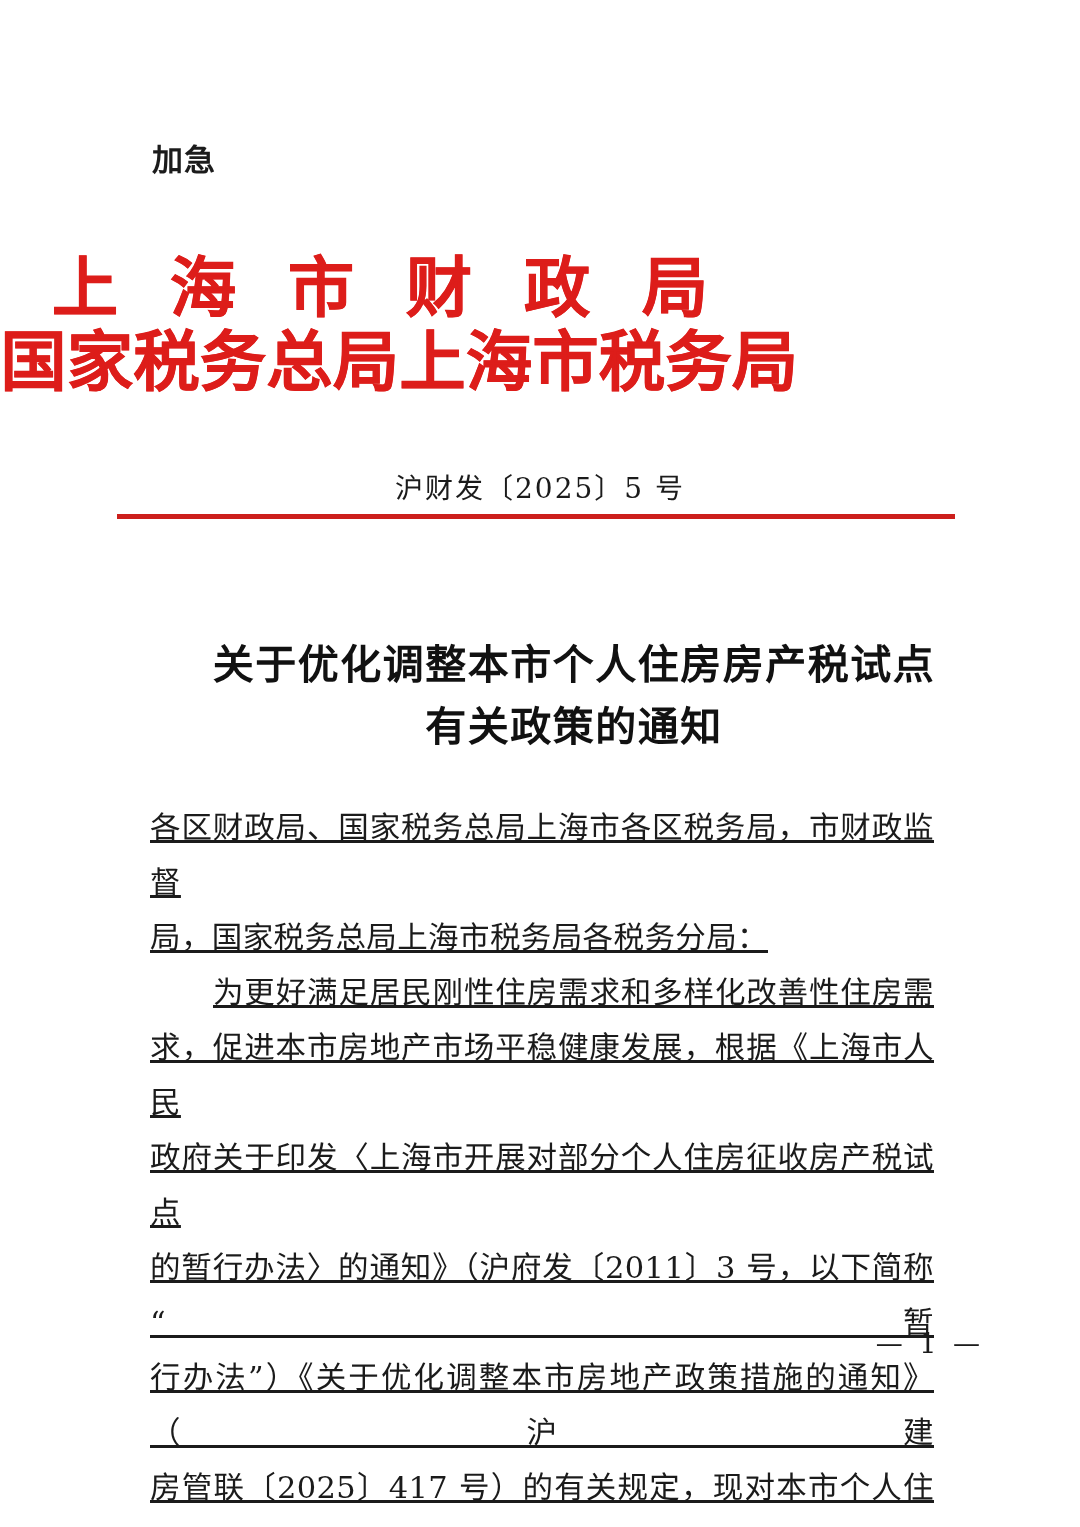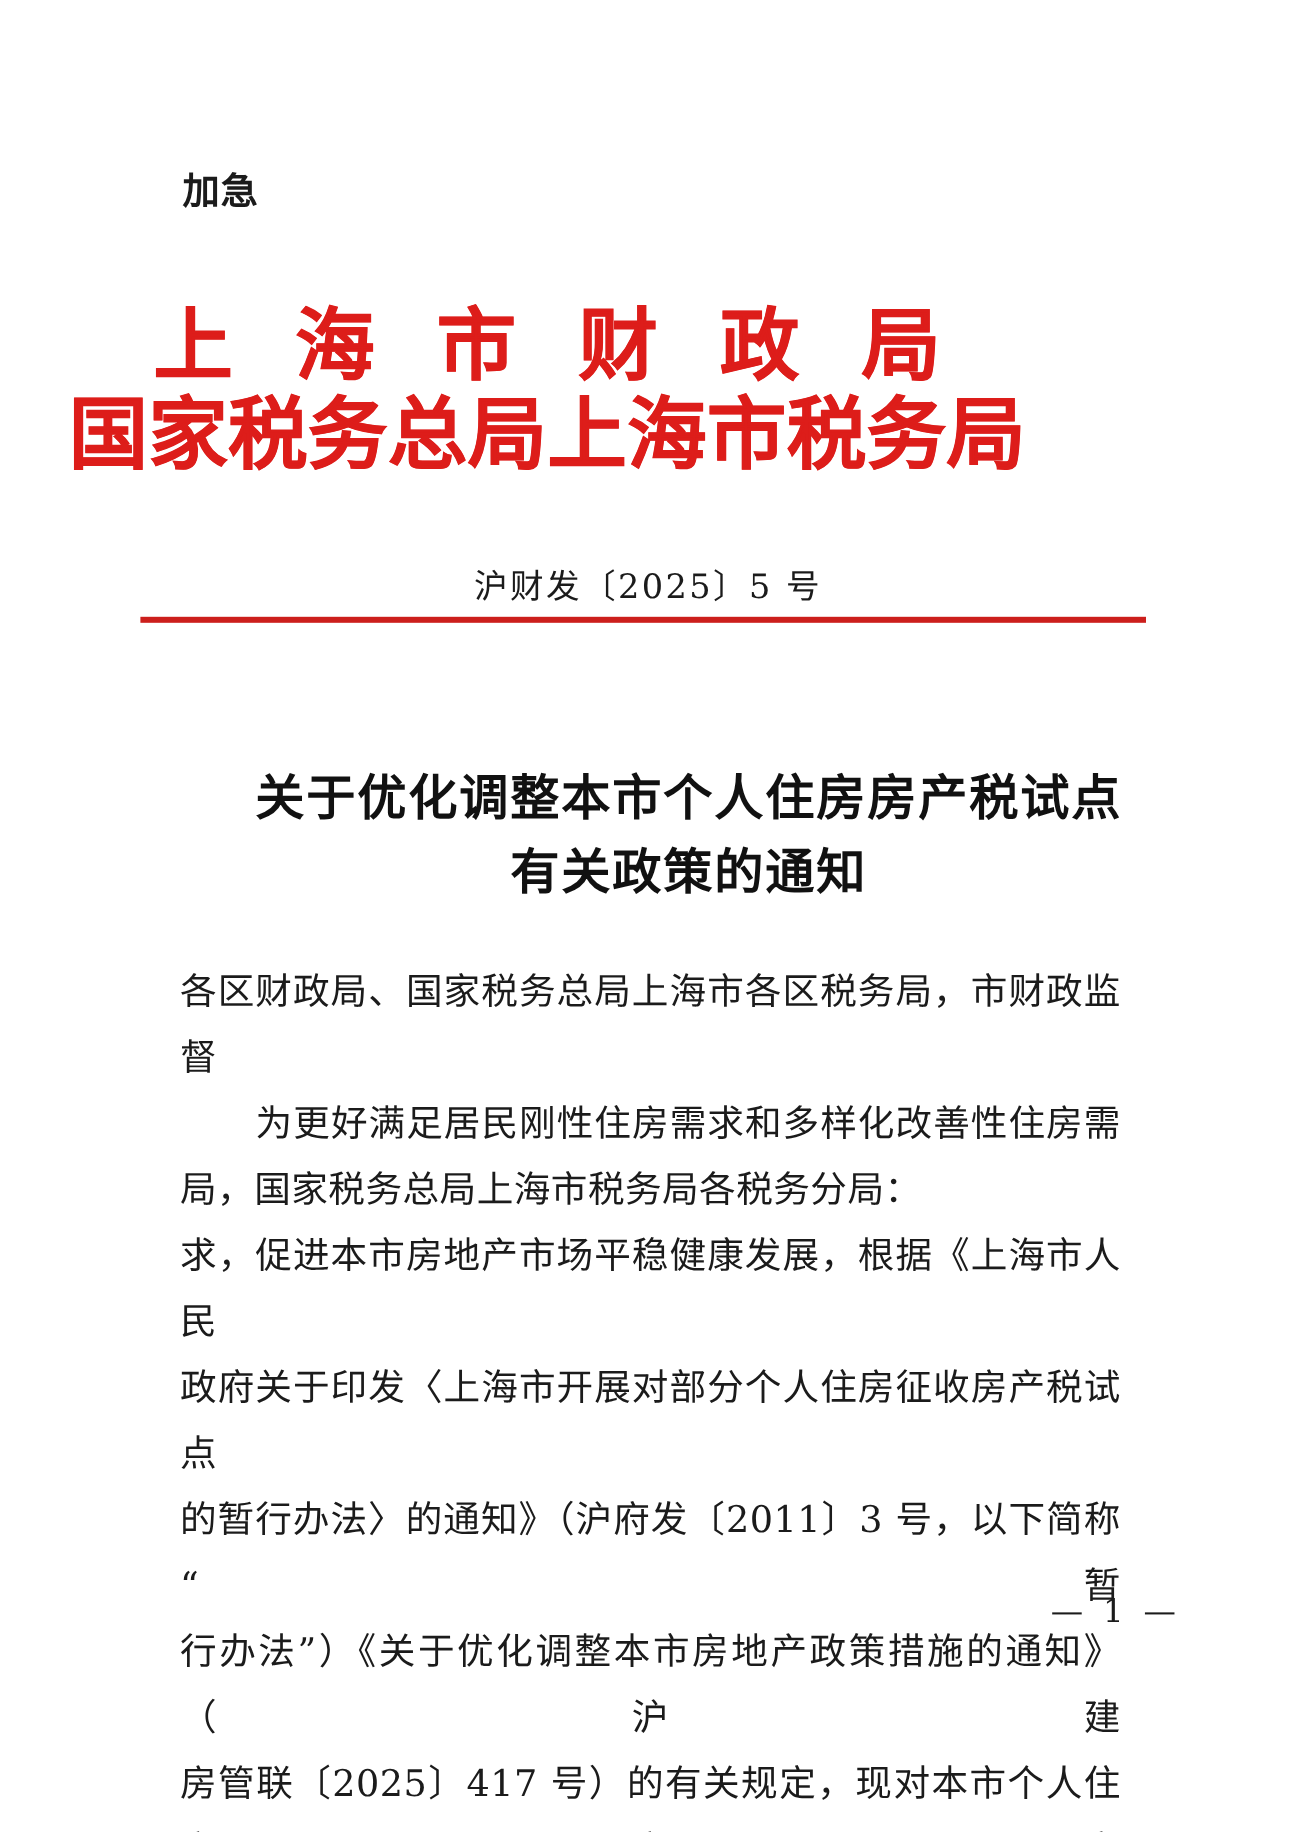--- a/index.html
+++ b/index.html
@@ -35,21 +35,21 @@
     line-height: 1;
     white-space: nowrap;
   }
 
   
   .masthead {
     position: absolute;
     left: 0;
     top: 255px;
     width: 912px;
-    text-align: center;
+    text-align: left;
   }
   .masthead-line {
     font-family: "DejaVu Serif", "Liberation Serif", serif;
     font-weight: 700;
     color: #dd1d1a;
     line-height: 1.03;
     white-space: nowrap;
     -webkit-text-stroke: 0.6px #dd1d1a;
   }
   .masthead-line-1 {
@@ -110,20 +110,21 @@
     top: 800px;
     width: 784px;
   }
   .body-line {
     font-size: 30.5px;
     line-height: 55px;
     letter-spacing: 0.4px;
     color: #1b1b1b;
     white-space: nowrap;
     text-align: justify;
+    text-decoration: underline;
   }
   .body-line.indent { text-indent: 63px; }
   .body-line.spread {
     text-align: justify;
     text-align-last: justify;
     white-space: normal;
   }
 
   
   .page-number {
@@ -152,22 +153,22 @@
 
   <div class="red-rule"></div>
 
   <div class="doc-title">
     <span class="title-line">关于优化调整本市个人住房房产税试点</span>
     <span class="title-line">有关政策的通知</span>
   </div>
 
   <div class="body-block">
     <div class="body-line spread">各区财政局、国家税务总局上海市各区税务局，市财政监督</div>
+    <div class="body-line">局，国家税务总局上海市税务局各税务分局：</div>
     <div class="body-line spread indent">为更好满足居民刚性住房需求和多样化改善性住房需</div>
-    <div class="body-line">局，国家税务总局上海市税务局各税务分局：</div>
     <div class="body-line spread">求，促进本市房地产市场平稳健康发展，根据《上海市人民</div>
     <div class="body-line spread">政府关于印发〈上海市开展对部分个人住房征收房产税试点</div>
     <div class="body-line spread">的暂行办法〉的通知》（沪府发〔2011〕3 号，以下简称“暂</div>
     <div class="body-line spread">行办法”）《关于优化调整本市房地产政策措施的通知》（沪建</div>
     <div class="body-line spread">房管联〔2025〕417 号）的有关规定，现对本市个人住房房产</div>
 
   </div>
 
   <div class="page-number">— 1 —</div>
 

